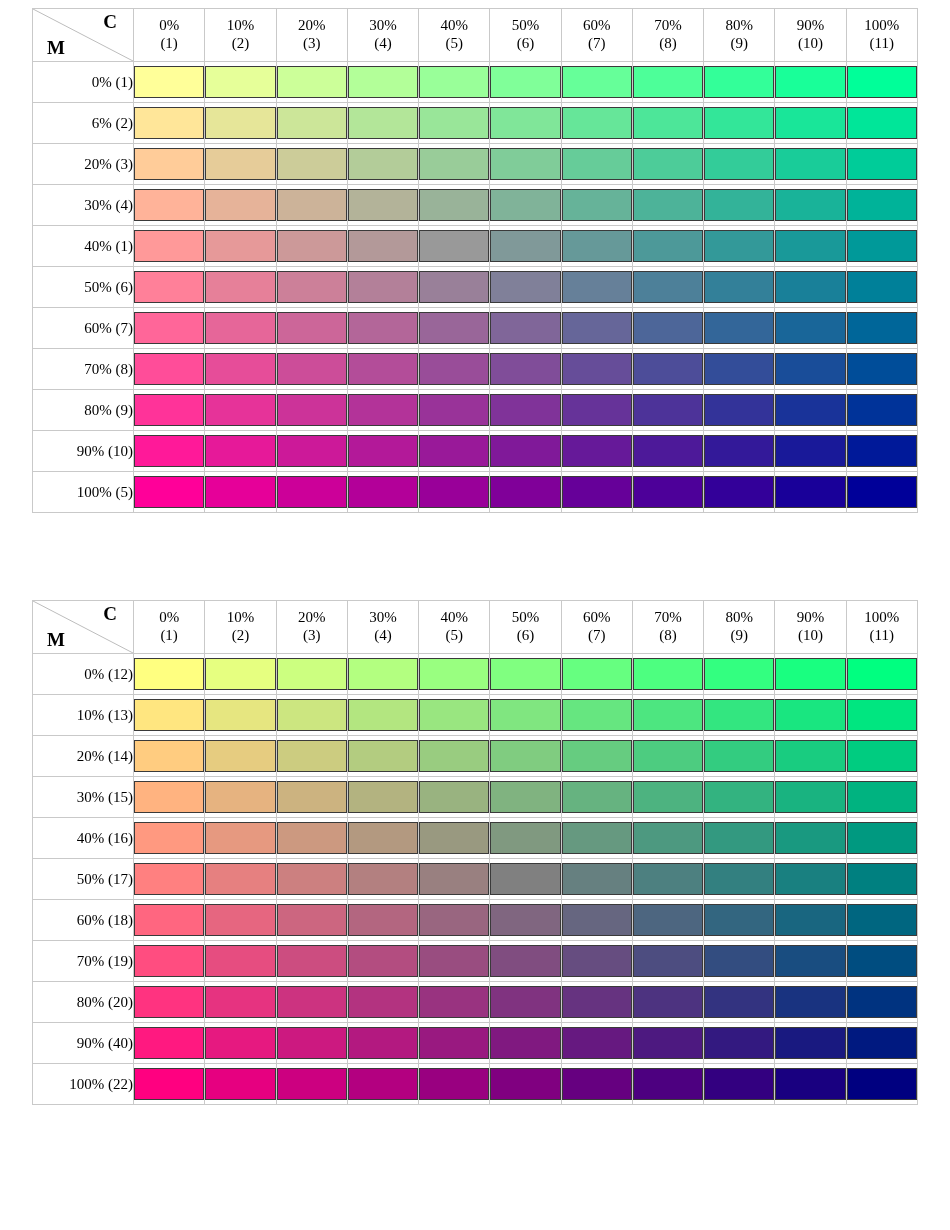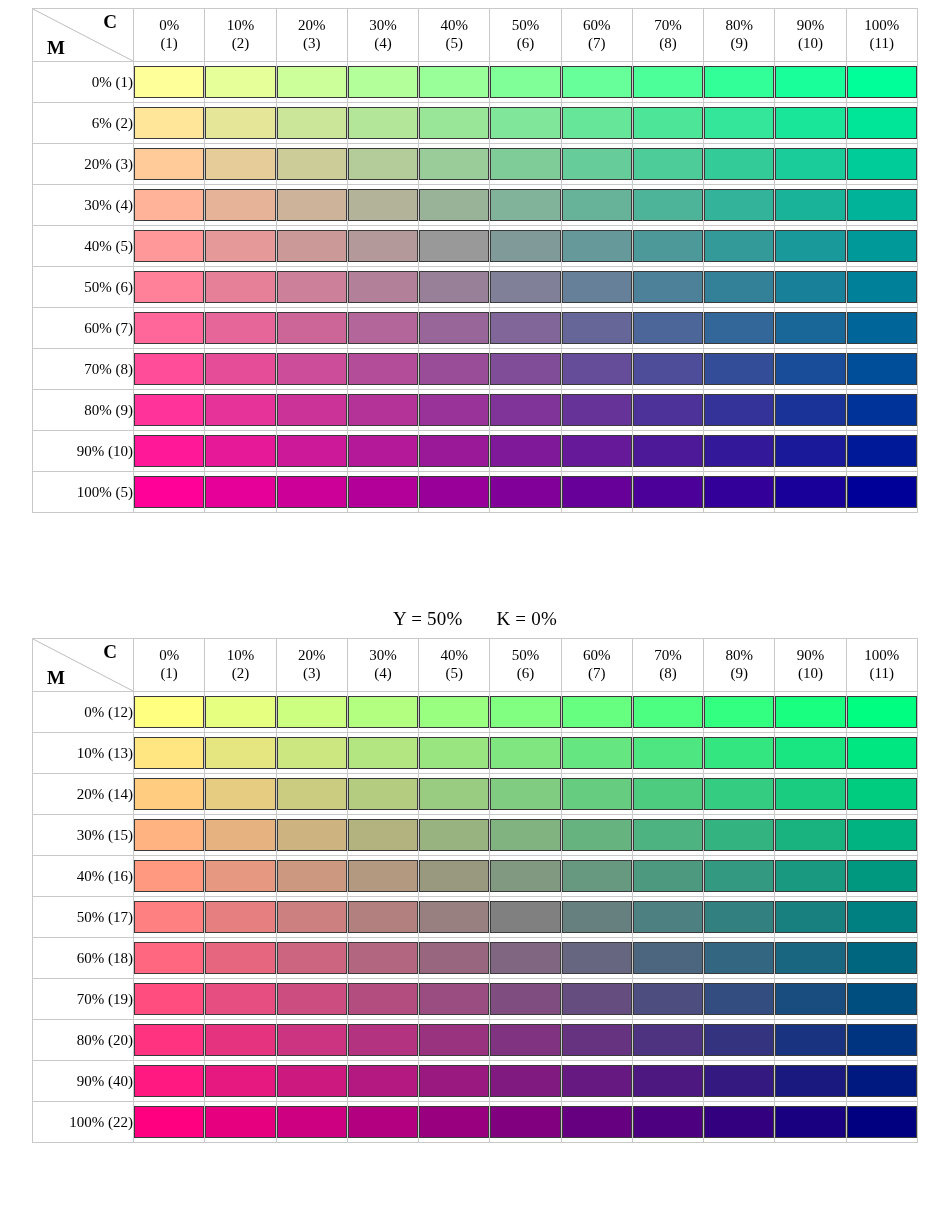--- a/index.html
+++ b/index.html
@@ -330,21 +330,21 @@
               <div class="swatch" style="background: rgb(51, 179, 153); border-color: rgb(58, 58, 58);"></div>
             </td>
             <td class="swatchcell">
               <div class="swatch" style="background: rgb(25, 179, 153); border-color: rgb(58, 58, 58);"></div>
             </td>
             <td class="swatchcell">
               <div class="swatch" style="background: rgb(0, 179, 153); border-color: rgb(58, 58, 58);"></div>
             </td>
           </tr>
           <tr>
-            <td class="rowhead">40% (5)</td>
+            <td class="rowhead">40% (1)</td>
             <td class="swatchcell">
               <div class="swatch" style="background: rgb(255, 153, 153); border-color: rgb(58, 58, 58);"></div>
             </td>
             <td class="swatchcell">
               <div class="swatch" style="background: rgb(230, 153, 153); border-color: rgb(58, 58, 58);"></div>
             </td>
             <td class="swatchcell">
               <div class="swatch" style="background: rgb(204, 153, 153); border-color: rgb(58, 58, 58);"></div>
             </td>
             <td class="swatchcell">
@@ -585,21 +585,20 @@
               <div class="swatch" style="background: rgb(25, 0, 153); border-color: rgb(58, 58, 58);"></div>
             </td>
             <td class="swatchcell">
               <div class="swatch" style="background: rgb(0, 0, 153); border-color: rgb(58, 58, 58);"></div>
             </td>
           </tr>
         </tbody>
       </table>
     </div>
   <div class="chart-block" id="block-1">
-      <div class="chart-title"><span>Y = 50%</span><span class="gap"></span><span>K = 0%</span></div>
       <table class="grid">
         <thead>
           <tr>
             <th class="corner">
               <span class="diag">
                 <svg viewBox="0 0 100 52" preserveAspectRatio="none">
                   <line x1="0" y1="0" x2="100" y2="52" stroke="#bdbdbd" stroke-width="1"></line>
                 </svg>
               </span>
               <span class="lbl-c">C</span>

